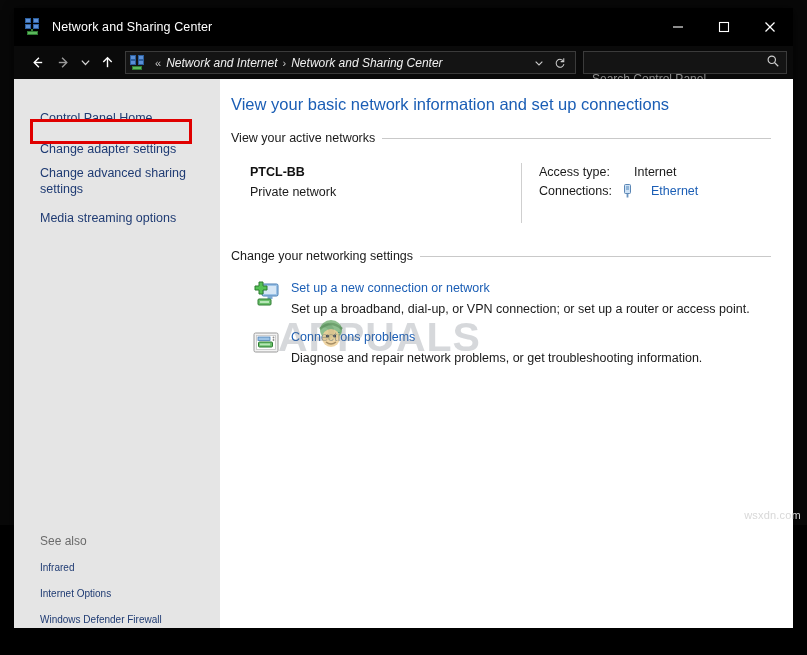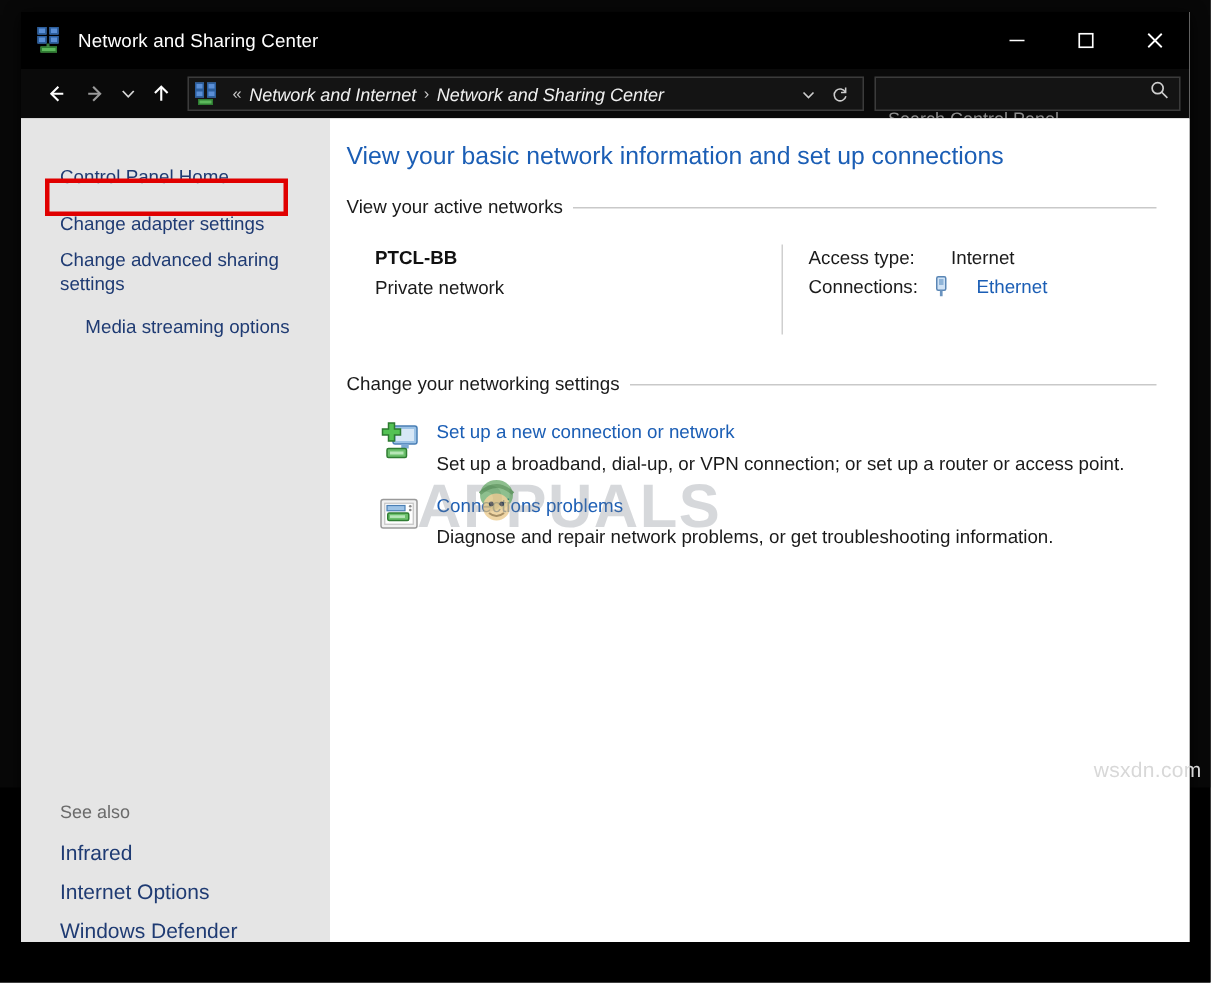--- a/index.html
+++ b/index.html
@@ -203,21 +203,21 @@
     width: 100%;
   }
   #see-also-title {
     color: #6b6b6b;
     font-size: 12px;
     padding: 0 10px 7px 26px;
   }
   .see-link {
     display: block;
     color: #1f3b73;
-    font-size: 14px;
+    font-size: 10px;
     line-height: 16px;
     padding: 5px 10px 5px 26px;
     text-decoration: none;
     cursor: pointer;
   }
 
   
   #page-title {
     color: #1b5eb5;
     font-size: 16.5px;
@@ -346,21 +346,21 @@
     height: 40px;
     opacity: 0.75;
   }
 
   
   #site-tag {
     position: absolute;
     right: 6px;
     bottom: 4px;
     color: #d8d8d8;
-    font-size: 14px;
+    font-size: 11px;
     letter-spacing: 0.2px;
   }
 </style>
 </head>
 <body>
 
 <div id="root">
 
   <div id="window">
 
@@ -462,21 +462,21 @@
     </div>
 
     <div id="body-area">
 
       <div id="sidebar">
         <a class="side-link plain">Control Panel Home</a>
         <div id="side-gap"></div>
         <a class="side-link">Change adapter settings</a>
         <div id="side-gap2"></div>
         <a class="side-link">Change advanced sharing settings</a>
-        <a class="side-link" style="margin-top:7px;text-align:center;">Media streaming options</a>
+        <a class="side-link" style="margin-top:7px;">Media streaming options</a>
 
         <div id="highlight-box"></div>
 
         <div id="see-also">
           <div id="see-also-title">See also</div>
           <a class="see-link">Infrared</a>
           <a class="see-link">Internet Options</a>
           <a class="see-link">Windows Defender Firewall</a>
         </div>
       </div>

